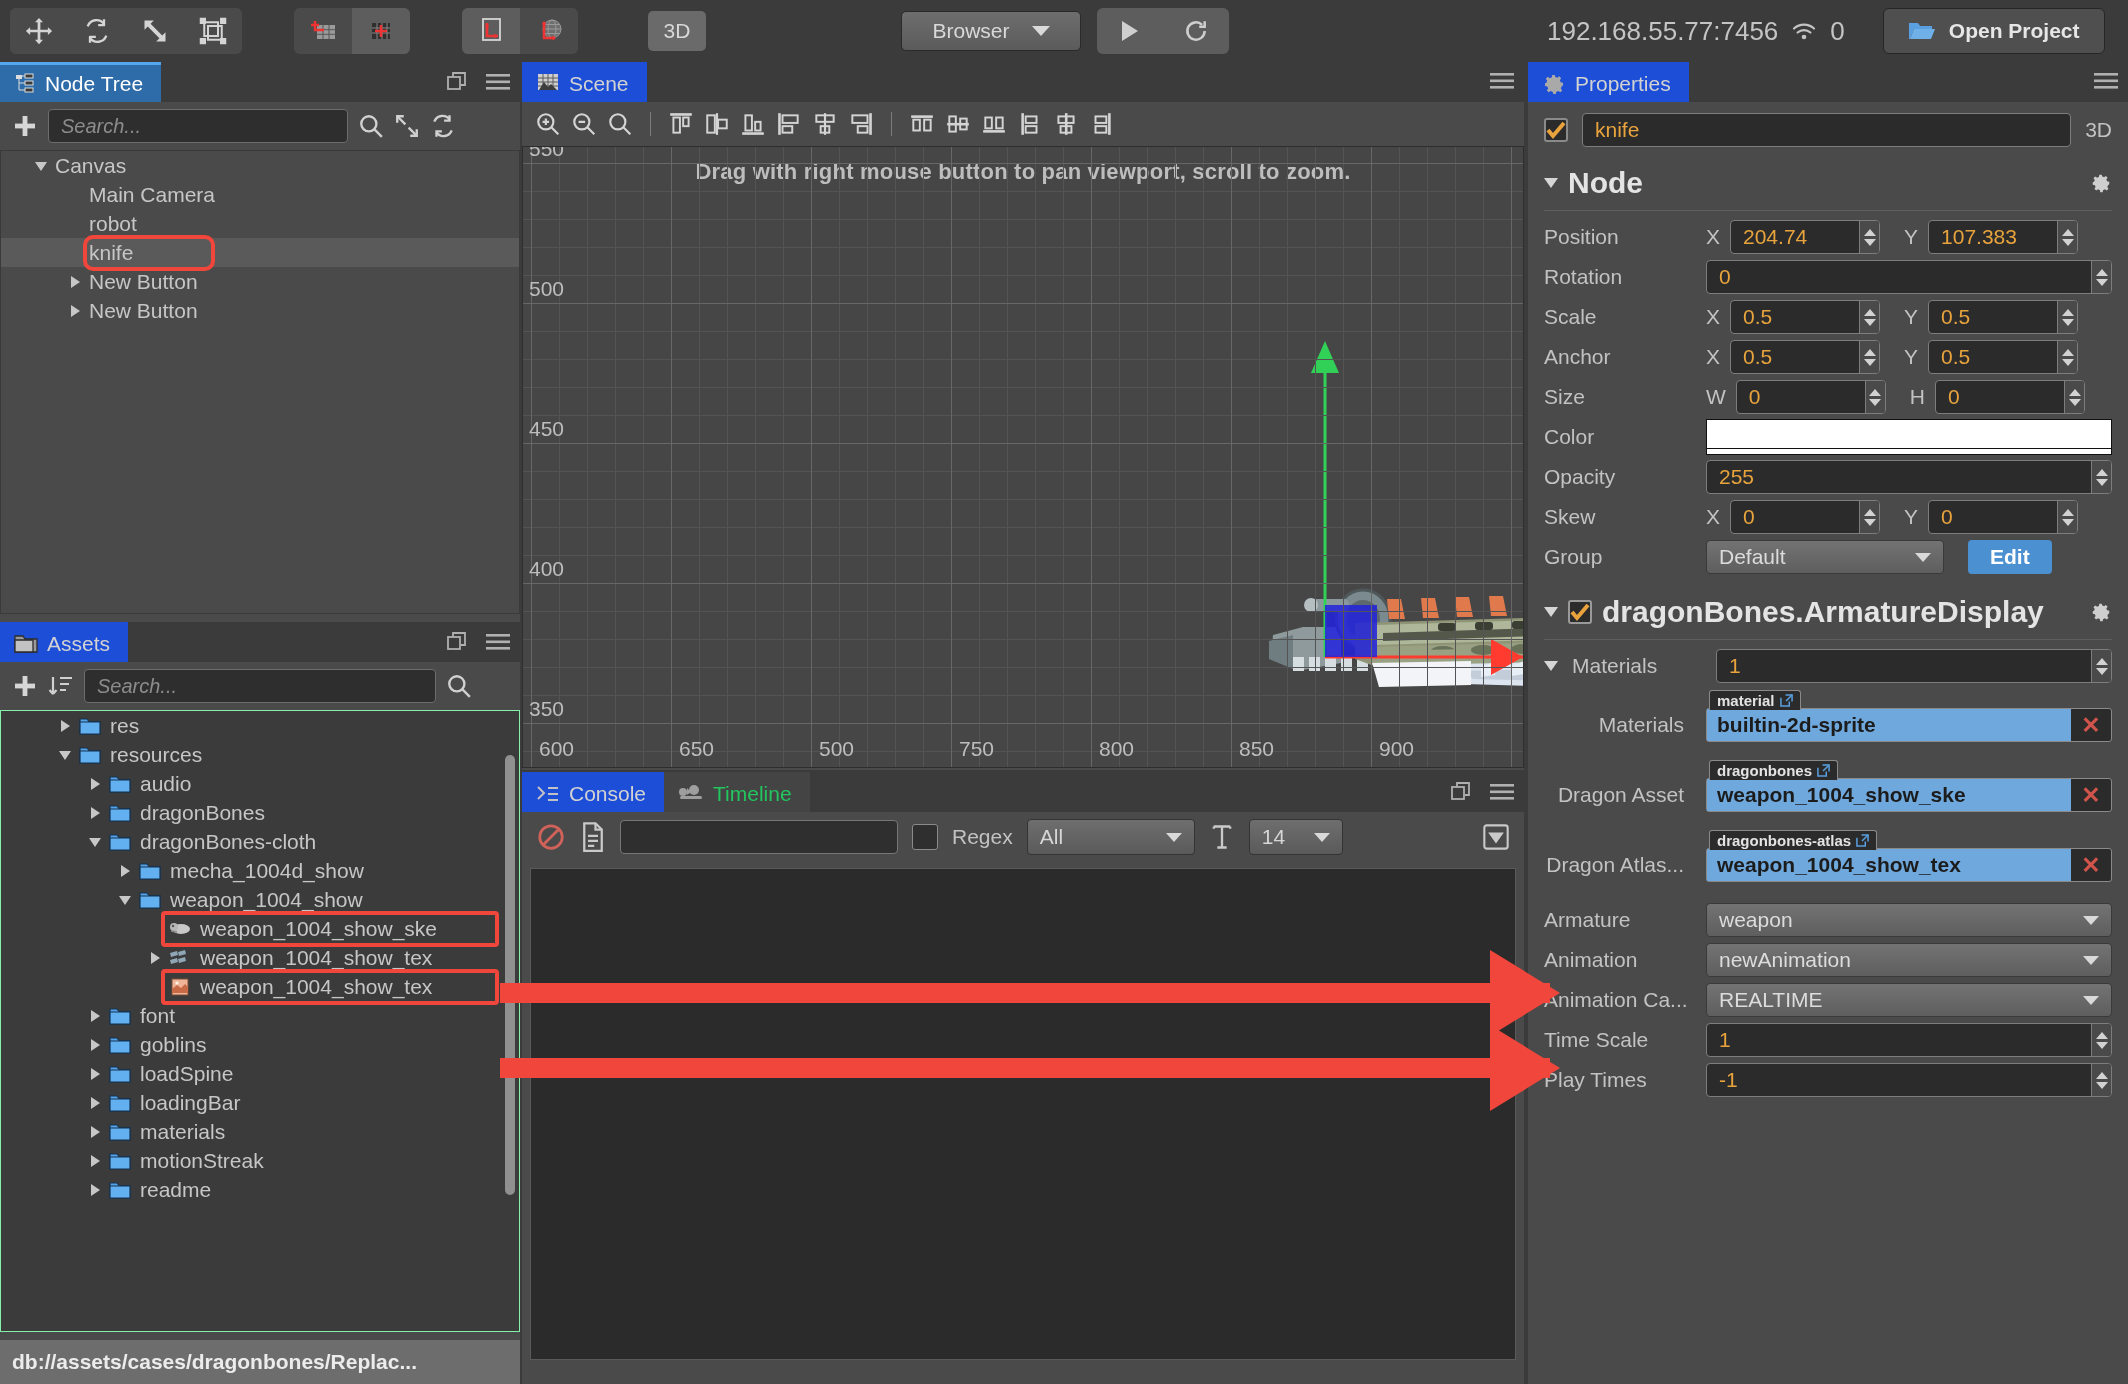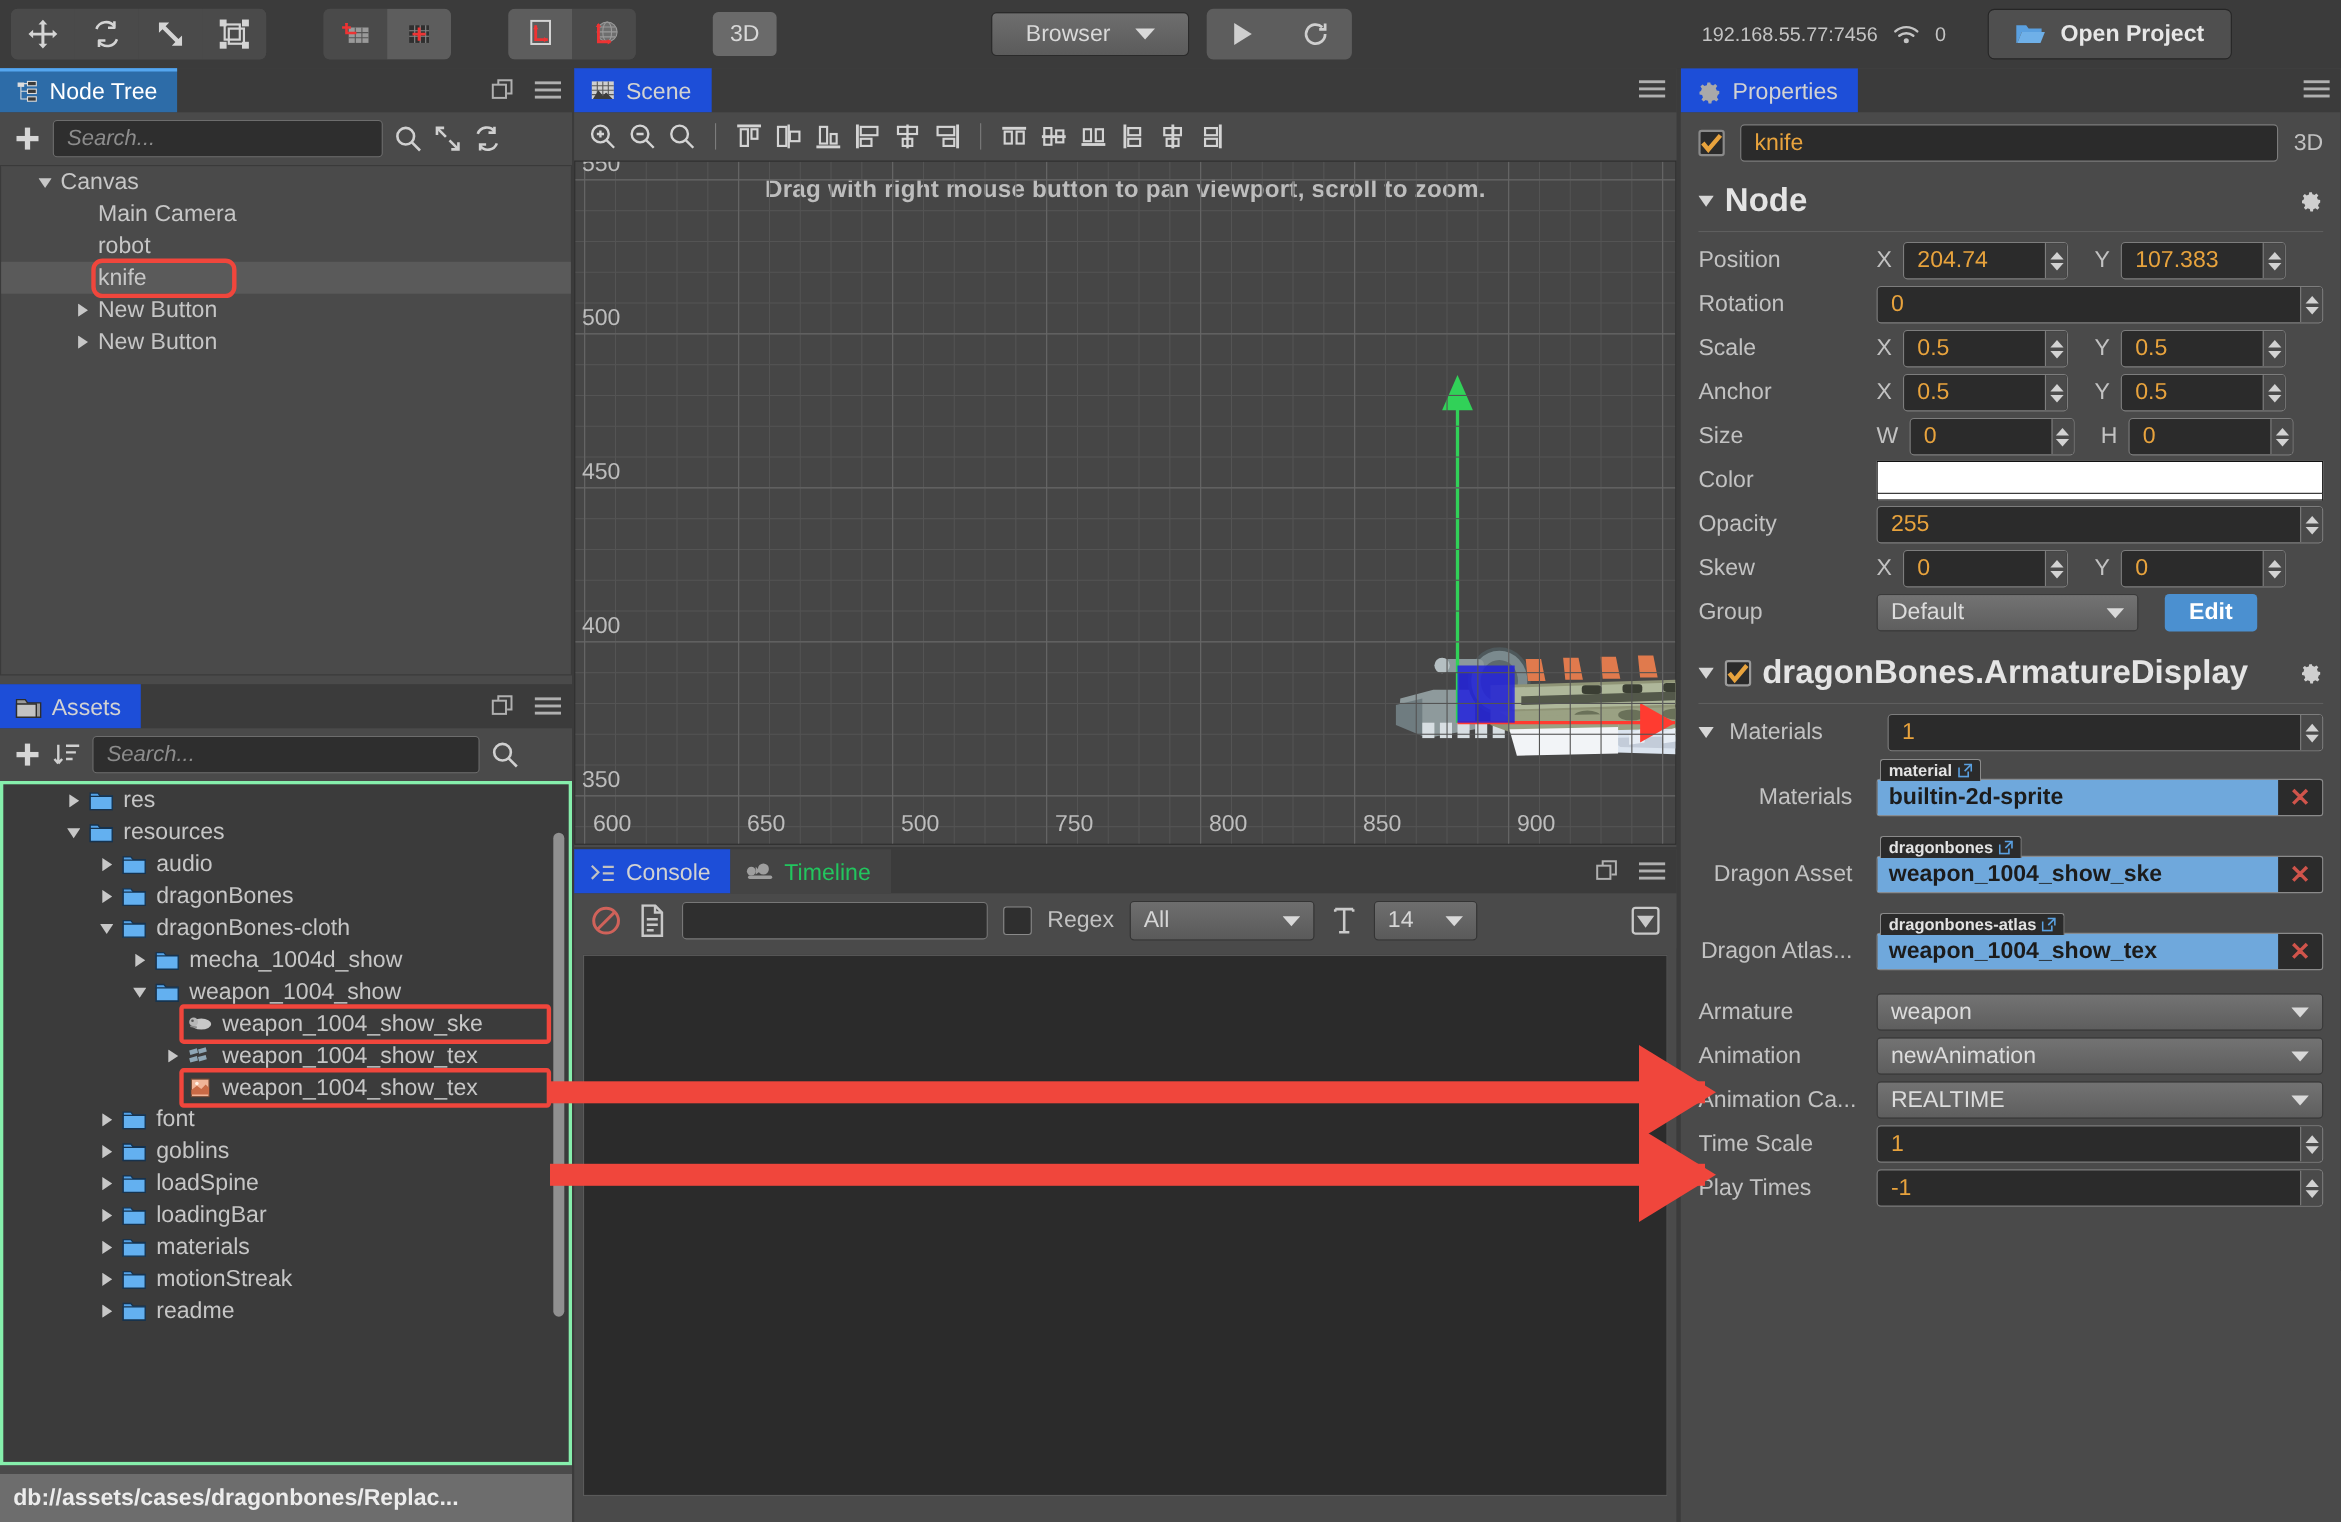--- a/index.html
+++ b/index.html
@@ -35,21 +35,21 @@
   .browser-sel {
     margin-left: 195px; width: 180px; height: 40px; border-radius: 5px;
     background: linear-gradient(#6e6e6e,#5b5b5b); border: 1px solid #2a2a2a;
     display: flex; align-items: center; justify-content: center; gap: 22px;
     color: #d9d9d9; font-size: 21px; cursor: pointer;
   }
   .playgroup {
     margin-left: 16px; height: 46px; width: 132px; border-radius: 6px;
     background: #5d5d5d; display: flex; align-items: center; justify-content: space-around;
   }
-  .ipaddr { margin-left: 318px; font-size: 18px; color: #c4c4c4; display: flex; align-items: center; gap: 13px; }
+  .ipaddr { margin-left: 318px; font-size: 26px; color: #c4c4c4; display: flex; align-items: center; gap: 13px; }
   .openproj {
     margin-left: 38px; height: 46px; padding: 0 24px; border-radius: 6px;
     background: #4f4f4f; border: 1px solid #262626;
     display: flex; align-items: center; gap: 13px;
     color: #e6e6e6; font-size: 21px; font-weight: bold; cursor: pointer;
   }
 
   
   .panel { position: absolute; background: #4a4a4a; }
   .tabstrip { position: relative; height: 40px; background: #3b3b3b; display: flex; align-items: flex-end; }
@@ -418,21 +418,21 @@
       </svg>
       <div class="searchbox" style="flex:1; max-width:352px">
         <span>Search...</span>
       </div>
       <svg width="26" height="26" viewBox="0 0 24 24" fill="none" stroke="#d0d0d0" stroke-width="2.2">
         <circle cx="10" cy="10" r="7"></circle>
           <path d="M15.2 15.2L22 22"></path>
       </svg>
     </div>
 
-    <div class="treearea" id="assets-list" style="height:622px; background:#3b3b3b; border:3px solid #86efac;text-align:center;">
+    <div class="treearea" id="assets-list" style="height:622px; background:#3b3b3b; border:1px solid #86efac;text-align:center;">
         <div class="trow" style="height: 29px;">
           <span style="display:inline-block;width:58px"></span>
           <svg class="caret" viewBox="0 0 12 12">
             <path d="M2 0v12l9-6z" fill="#c7c7c7"></path>
           </svg>
           <svg class="folder-ic" viewBox="0 0 22 18">
             <path d="M1 2h7l2 2.5h11V17H1z" fill="#54a3e8" stroke="#16334f" stroke-width="1.2"></path>
             <path d="M1 5h20v12H1z" fill="#63b0f0" stroke="#16334f" stroke-width="1.2"></path>
           </svg>
           <span>res</span>

